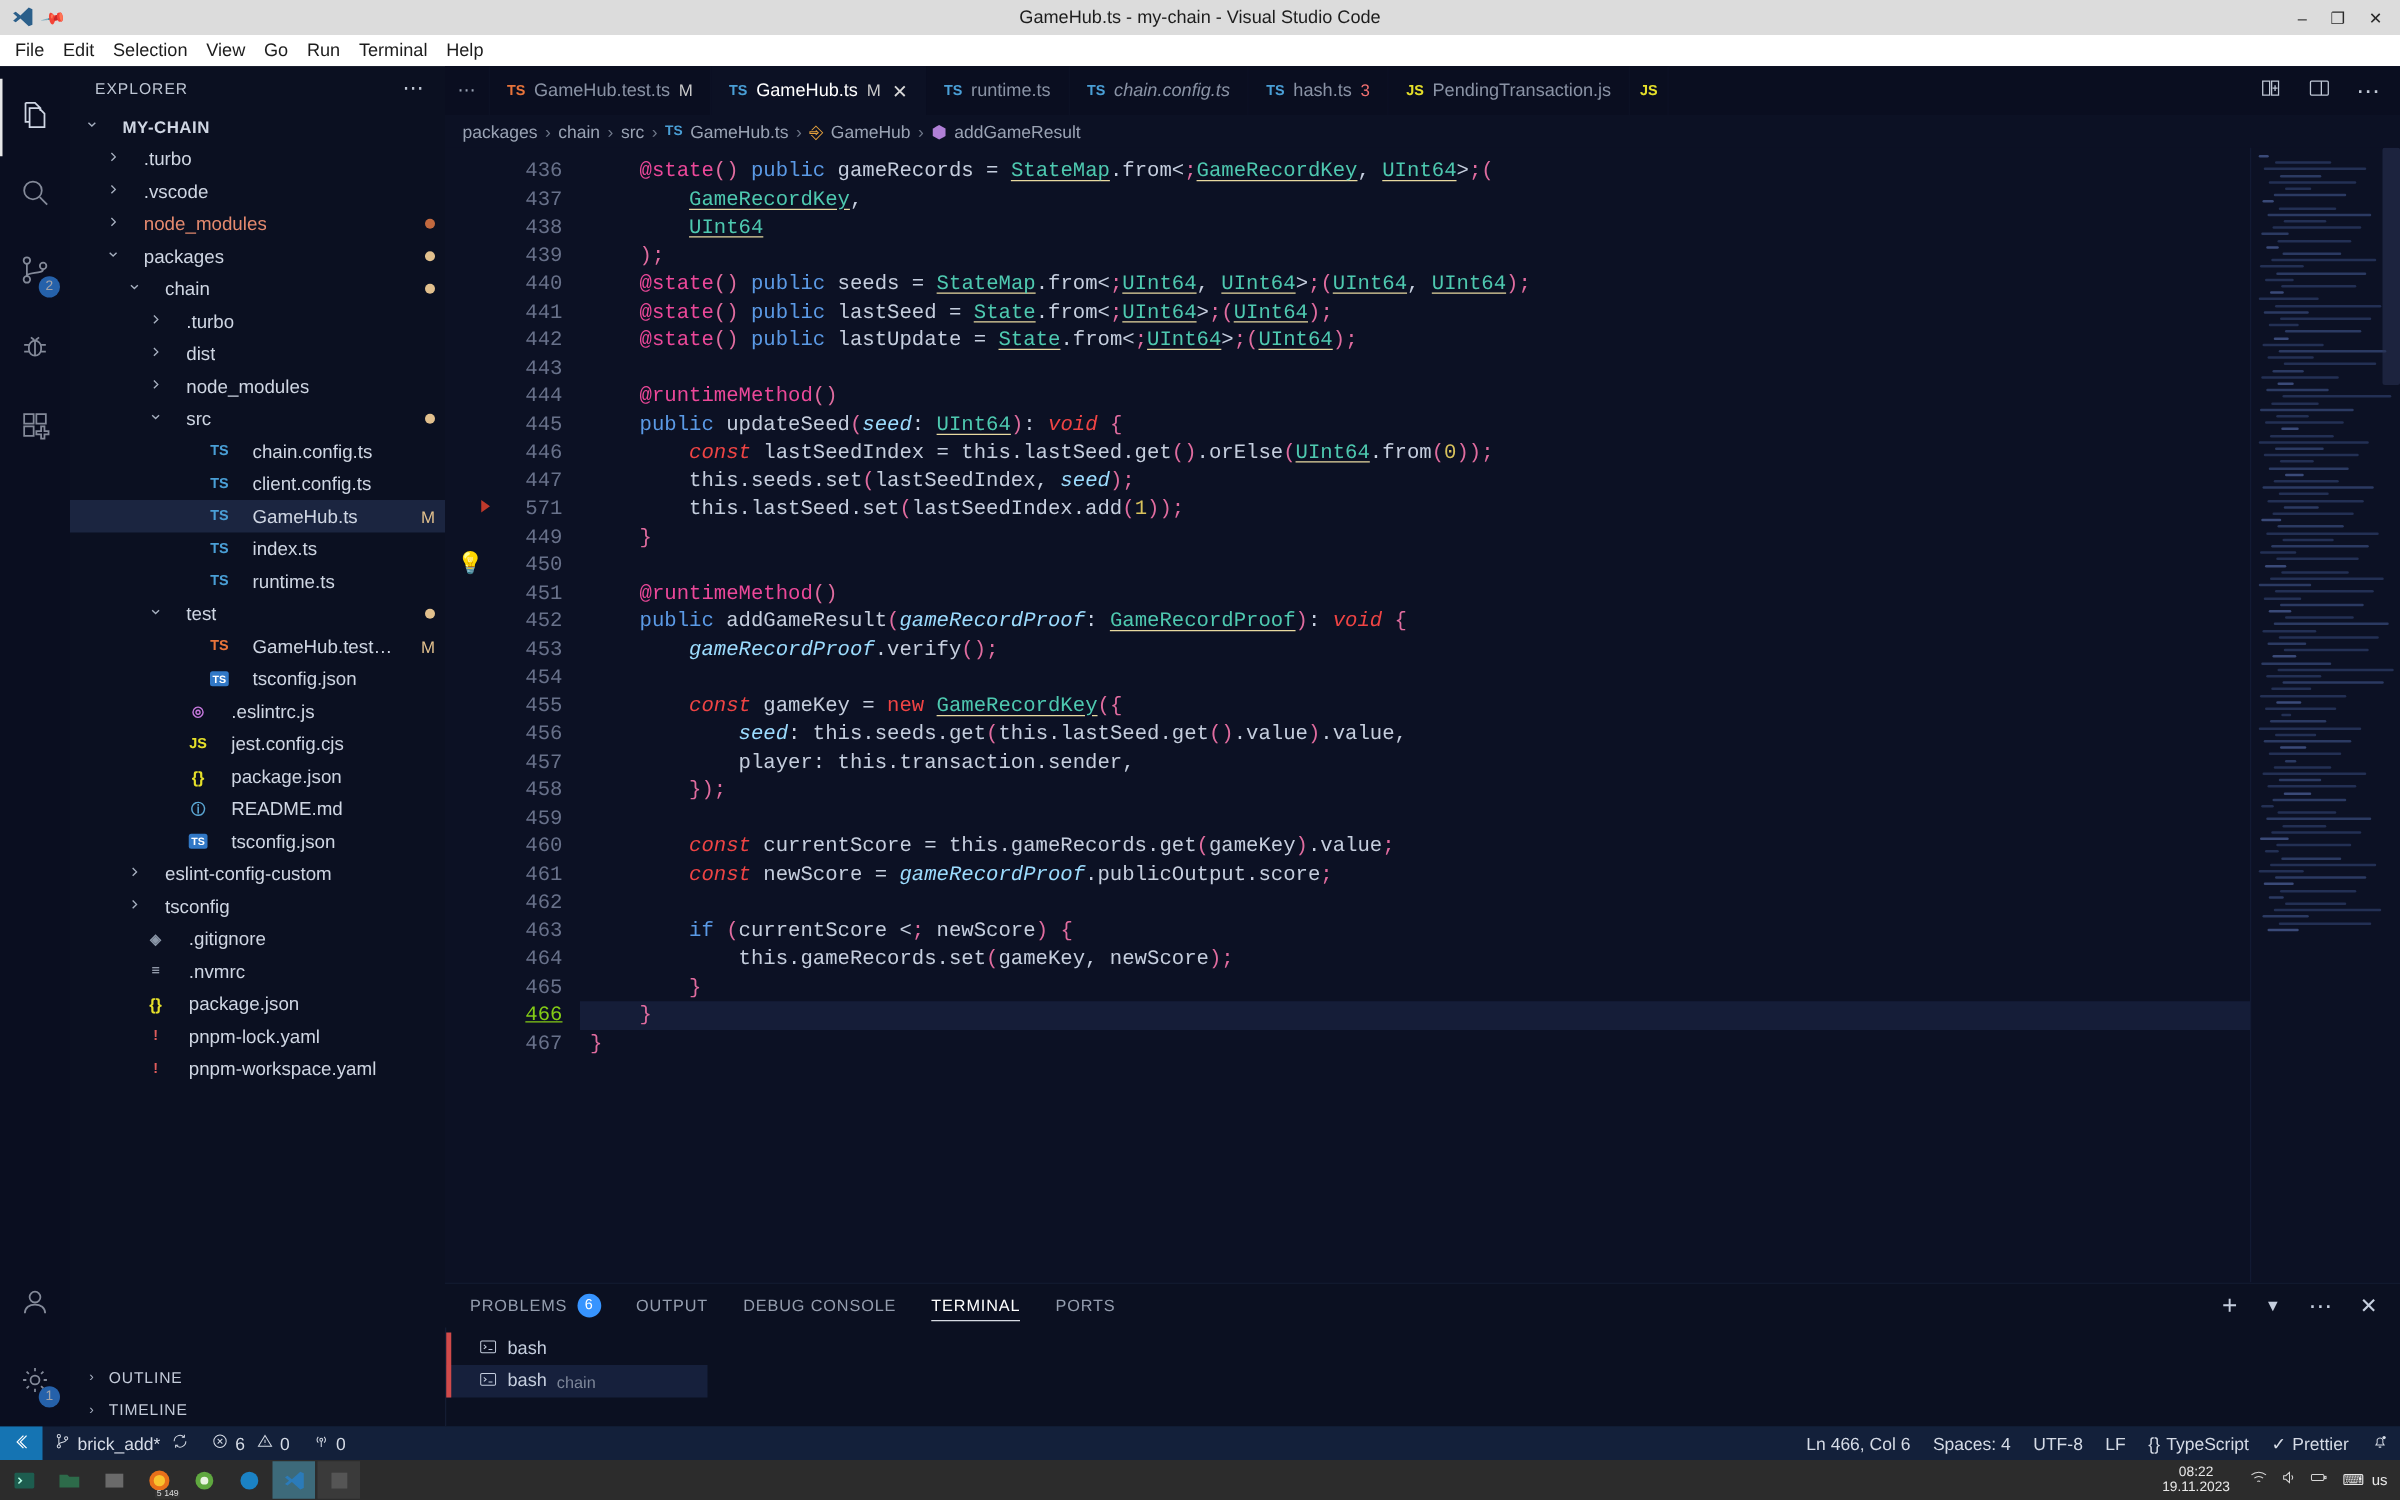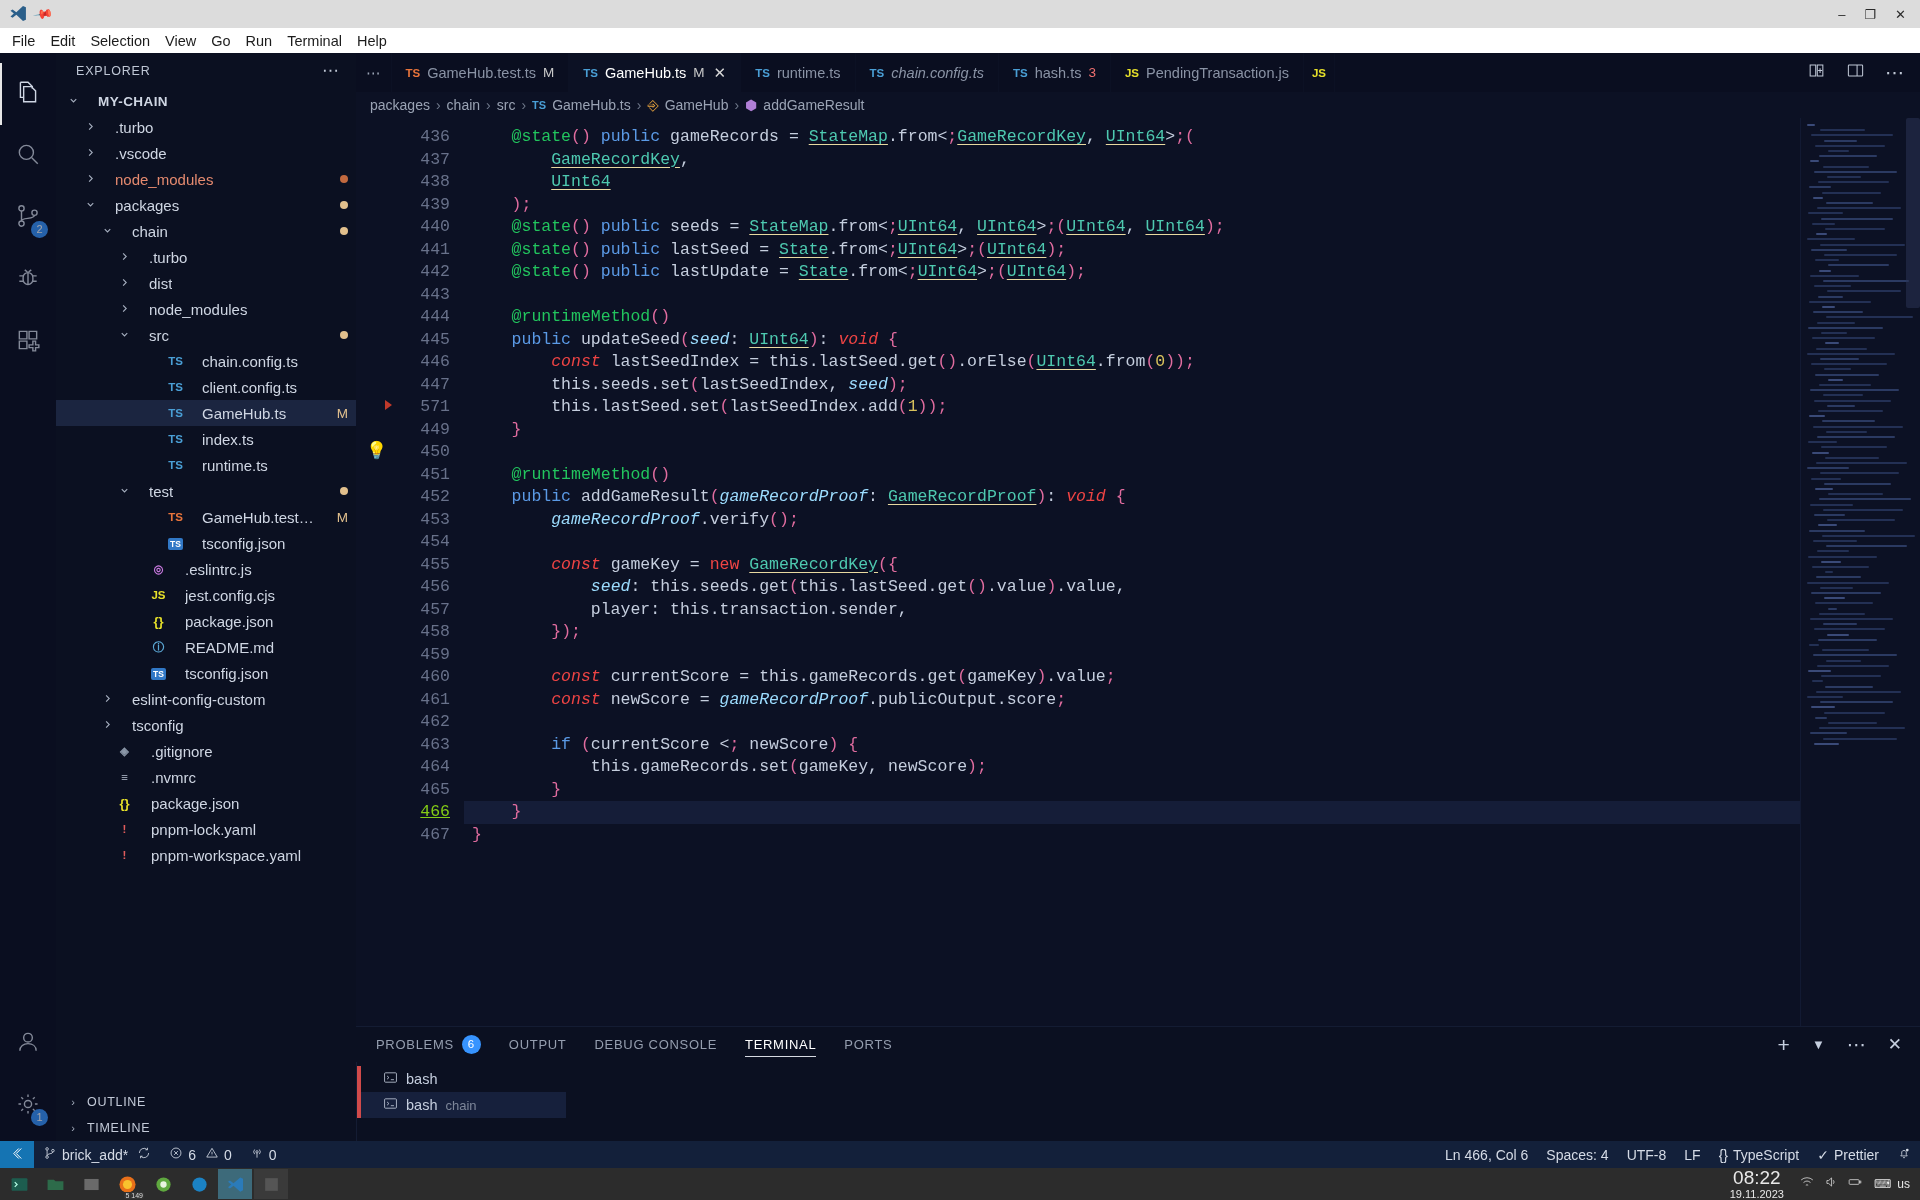--- a/index.html
+++ b/index.html
@@ -133,21 +133,21 @@
   .gutter div { height:22.5px; }
   .gutter div.cur { color:#84cc16;text-decoration:underline; }
   .code {
     flex:1; font-family:"Liberation Mono", monospace; font-size:16.5px;
     line-height:22.5px; padding-top:8px; white-space:pre; overflow:hidden;
     position:relative; padding-left:8px;
   }
   .code .ln { height:22.5px; }
   .code .ln.cur { background:#151d38; margin-left:-8px; padding-left:8px; }
   
-  .c-dec { color:#22c55e; }
+  .c-dec { color:#ec4899; }
   .c-kw { color:#5b9ae6; }
   .c-kw2 { color:#ef4444; }
   .c-var { color:#9cdcfe; }
   .c-type { color:#4ec9b0; }
   .c-num { color:#d8c25c; }
   .c-paren { color:#e06c9f; }
   .c-italic { font-style:italic; }
   .c-und { text-decoration:underline; text-decoration-color:#e8d9a0; text-underline-offset:3px; }
   .c-plain { color:#c5cede; }
 
@@ -213,40 +213,41 @@
   .sb-item { display:flex; align-items:center; gap:5px; padding:0 9px; height:27px; cursor:pointer; }
   .sb-right { margin-left:auto; display:flex; align-items:center; }
   .sb-ico svg { width:14px; height:14px; stroke:#d5dbe6; fill:none; stroke-width:1.4; }
 
   
   .taskbar { height:32px; background:#2c2c2c; display:flex; align-items:center; flex:none; gap:2px; padding-left:2px; }
   .tbtn { width:34px; height:30px; display:flex; align-items:center; justify-content:center; cursor:pointer; position:relative; }
   .tbtn.sel { background:#3d6a7a; }
   .tbtn.sel2 { background:#3a3a3a; }
   .tb-clock { margin-left:auto; text-align:center; line-height:1.1; padding-right:14px; color:#e8e8e8; }
-  .tb-clock .t { font-size:19px; }
+  .tb-clock .t { font-size:11px; }
   .tb-clock .d { font-size:11px; }
   .tb-lang { color:#e8e8e8; font-size:12px; padding-right:10px; display:flex; align-items:center; gap:6px;}
   .tb-tray { display:flex; align-items:center; gap:10px; padding-right:10px; }
   .tb-tray svg { width:14px; height:14px; stroke:#d8d8d8; fill:none; stroke-width:1.4;}
 </style>
 </head>
 <body>
 
 <div class="app">
 
   <div class="titlebar">
     <div class="tb-left">
       <span class="vsicon">
         <svg viewBox="0 0 24 24" width="22" height="20">
           <path d="M18 2.5 L10 10 L5.5 6.5 L3 8 L7 11.5 L3 15 L5.5 16.5 L10 13 L18 20.5 L21.5 19 V4 Z" fill="#2b5f8a"></path>
         </svg>
       </span>
       <span class="pin">📌</span>
     </div>
+    <div class="tb-title">GameHub.ts - my-chain - Visual Studio Code</div>
     <div class="tb-right">
       <span>–</span>
       <span>❐</span>
       <span>✕</span>
     </div>
   </div>
 
   <div class="menubar">
     <div>File</div>
     <div>Edit</div>

